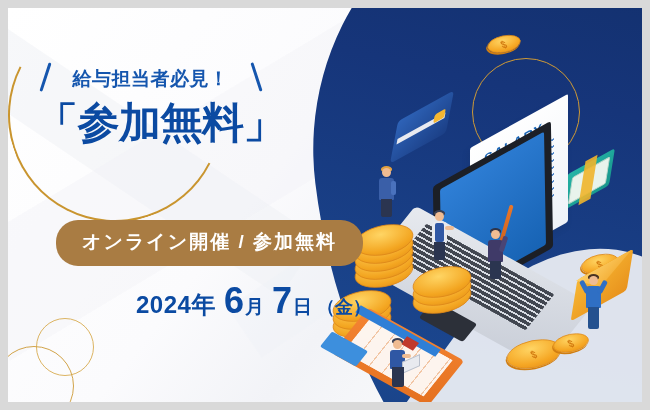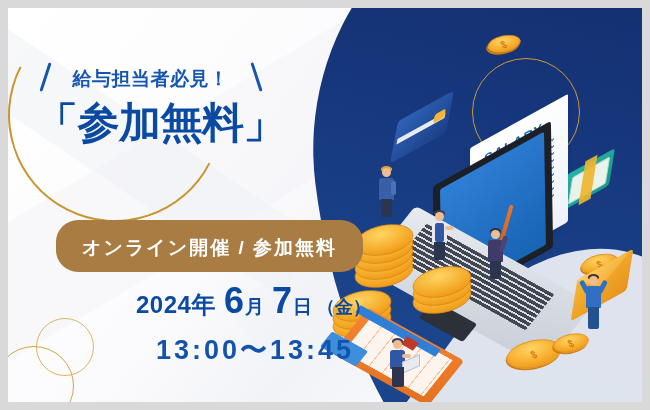--- a/index.html
+++ b/index.html
@@ -130,21 +130,21 @@
     white-space: nowrap;
     letter-spacing: -0.5px;
     line-height: 1;
   }
   .title1 { left: 28px; top: 94px;  font-size: 42px; }
   .title2 { left: 28px; top: 142px; font-size: 42px; }
 
   .badge {
     position: absolute;
     left: 48px; top: 212px;
-    padding: 15px 26px 11px 26px;
+    padding: 9px 26px 11px 26px;
     background: #a97c43;
     color: #ffffff;
     border-radius: 22px;
     font-size: 19px;
     font-weight: 700;
     letter-spacing: 2px;
     white-space: nowrap;
   }
 
   .dateline {
@@ -557,17 +557,16 @@
 
       <div class="dateline">
         <span class="dl-year">2024年</span>
         <span class="dl-big">6</span>
         <span class="dl-unit">月</span>
         <span class="dl-big">7</span>
         <span class="dl-unit">日</span>
         <span class="dl-dow">（金）</span>
       </div>
 
-      <div class="timeline">13:00〜13:45</div>
     </div>
 
   </div>
 </div>
 
 </body></html>

